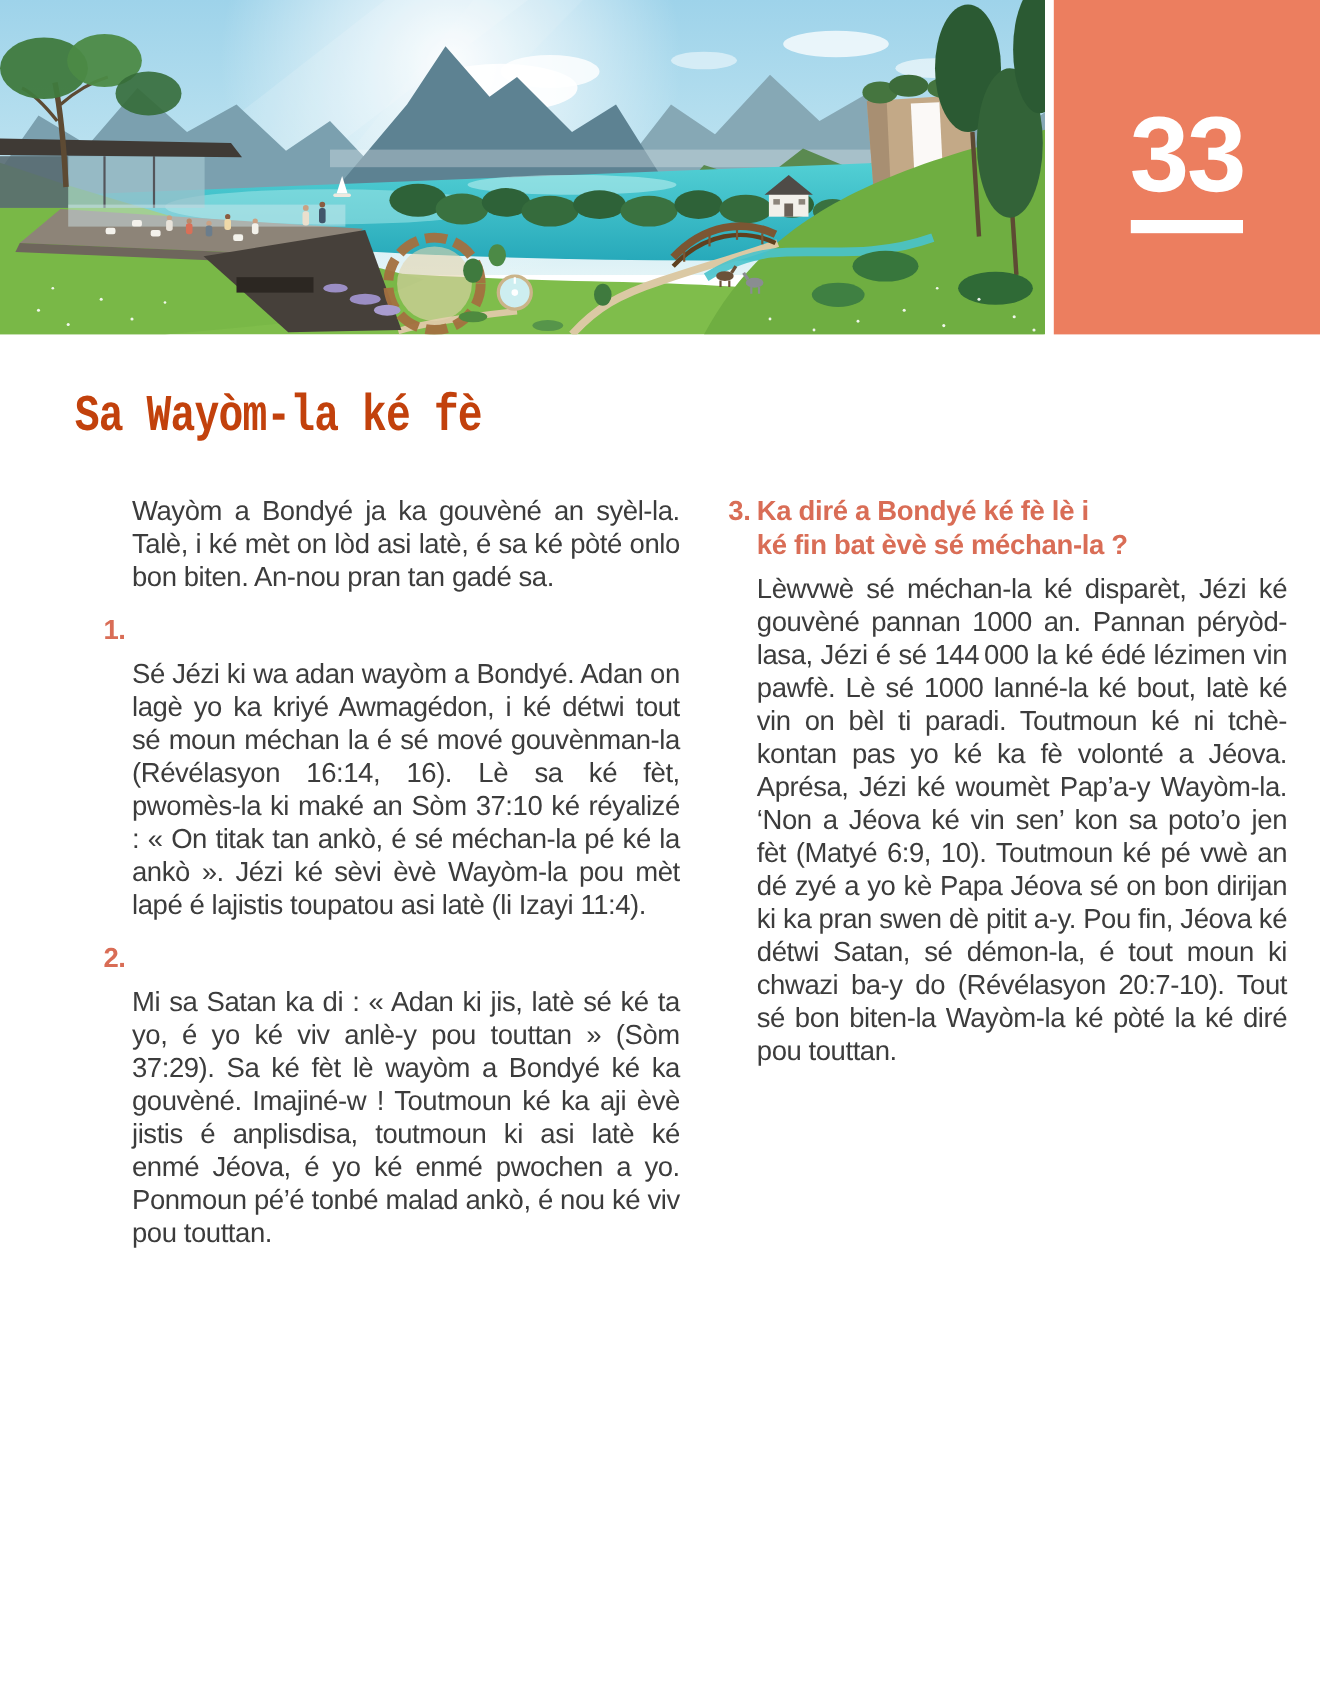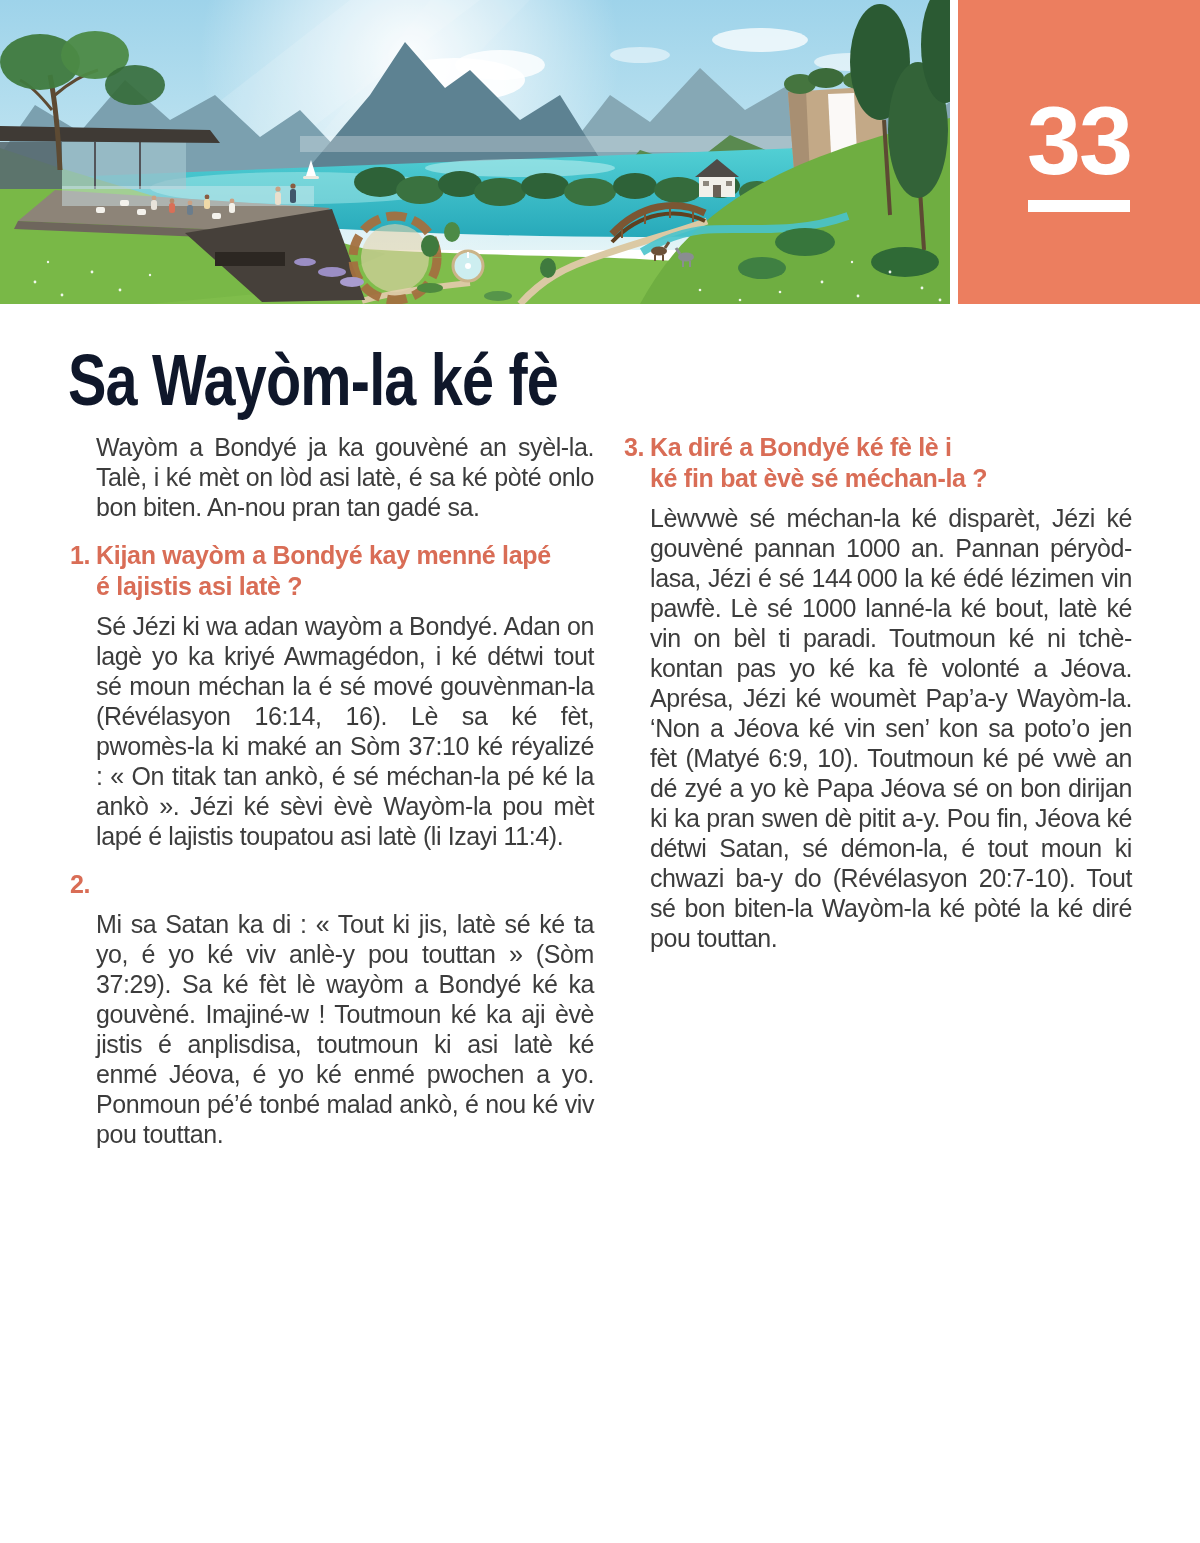--- a/index.html
+++ b/index.html
@@ -58,38 +58,39 @@
     left: 50%;
     transform: translateX(-50%);
     width: 102px;
     height: 12px;
     background: #ffffff;
   }
   
   h1.page-title {
     margin: 0;
     padding: 44px 0 0 68px;
-    font-size: 72px;
+    font-size: 47px;
     line-height: 64px;
-    color: #0f172a;
+    color: #c2410c;
     font-weight: 700;
     white-space: nowrap;
+    font-family: Liberation Mono, monospace;
   }
   h1.page-title .condense {
     display: inline-block;
     transform: scaleX(0.80);
     transform-origin: 0 50%;
     letter-spacing: -1px;
   }
   
   .columns {
     display: flex;
-    padding: 0 68px;
-    margin-top: 20px;
-    gap: 28px;
+    padding: 0 92px;
+    margin-top: 38px;
+    gap: 42px;
   }
   .col-left  { width: 526px; flex: none; }
   .col-right { width: 510px; flex: none; }
 
   .body-p {
     margin: 0 0 18px 28px;
     font-size: 25px;
     line-height: 30px;
     letter-spacing: -0.4px;
     color: #3c3c3c;
@@ -346,29 +347,27 @@
     <span class="condense">Sa Wayòm-la ké fè</span>
   </h1>
 
   <div class="columns">
 
     <div class="col-left">
       <p class="body-p"><span>Wayòm a Bondyé ja ka gouvèné an syèl-la. Talè, i ké mèt on lòd asi latè, é sa ké pòté onlo bon biten. An-nou pran tan gadé sa.</span></p>
 
       <div class="q">
         <span class="num">1.</span>
-        <span class="qtext">Kijan wayòm a Bondyé kay menné lapé
-é lajistis asi latè ?</span>
       </div>
       <p class="body-p"><span>Sé Jézi ki wa adan wayòm a Bondyé. Adan on lagè yo ka kriyé Awmagédon, i ké détwi tout sé moun méchan la é sé mové gouvènman-la (Révélasyon 16:14, 16). Lè sa ké fèt, pwomès-la ki maké an Sòm 37:10 ké réyalizé : </span><span class="b">« On titak tan ankò, é sé méchan-la pé ké la ankò »</span><span>. Jézi ké sèvi èvè Wayòm-la pou mèt lapé é lajistis toupatou asi latè (li Izayi 11:4).</span></p>
 
       <div class="q">
         <span class="num">2.</span>
       </div>
-      <p class="body-p"><span>Mi sa Satan ka di : </span><span class="b">« Tout ki jis, latè sé ké ta yo, é yo ké viv anlè-y pou touttan »</span><span> (Sòm 37:29). Sa ké fèt lè wayòm a Bondyé ké ka gouvèné. Imajiné-w ! Toutmoun ké ka aji èvè jistis é anplisdisa, toutmoun ki asi latè ké enmé Jéova, é yo ké enmé pwochen a yo. Ponmoun pé’é tonbé malad ankò, é nou ké viv pou touttan.</span></p>
+      <p class="body-p"><span>Mi sa Satan ka di : </span><span class="b">« Adan ki jis, latè sé ké ta yo, é yo ké viv anlè-y pou touttan »</span><span> (Sòm 37:29). Sa ké fèt lè wayòm a Bondyé ké ka gouvèné. Imajiné-w ! Toutmoun ké ka aji èvè jistis é anplisdisa, toutmoun ki asi latè ké enmé Jéova, é yo ké enmé pwochen a yo. Ponmoun pé’é tonbé malad ankò, é nou ké viv pou touttan.</span></p>
     </div>
 
     <div class="col-right">
       <div class="q">
         <span class="num">3.</span>
         <span class="qtext">Ka diré a Bondyé ké fè lè i
 ké fin bat èvè sé méchan-la ?</span>
       </div>
       <p class="body-p"><span>Lèwvwè sé méchan-la ké disparèt, Jézi ké gouvèné pannan 1000 an. Pannan péryòd-lasa, Jézi é sé 144 000 la ké édé lézimen vin pawfè. Lè sé 1000 lanné-la ké bout, latè ké vin on bèl ti paradi. Toutmoun ké ni tchè-kontan pas yo ké ka fè volonté a Jéova. Aprésa, Jézi ké woumèt Pap’a-y Wayòm-la. </span><span class="b">‘Non a Jéova ké vin sen’</span><span> kon sa poto’o jen fèt (Matyé 6:9, 10). Toutmoun ké pé vwè an dé zyé a yo kè Papa Jéova sé on bon dirijan ki ka pran swen dè pitit a-y. Pou fin, Jéova ké détwi Satan, sé démon-la, é tout moun ki chwazi ba-y do (Révélasyon 20:7-10). Tout sé bon biten-la Wayòm-la ké pòté la ké diré pou touttan.</span></p>
     </div>

